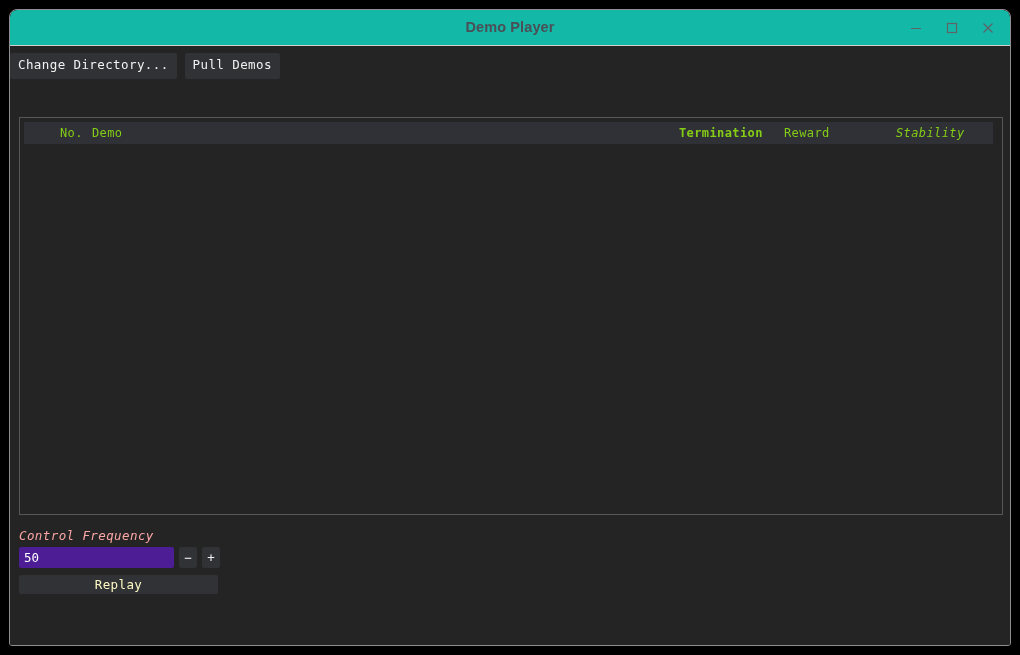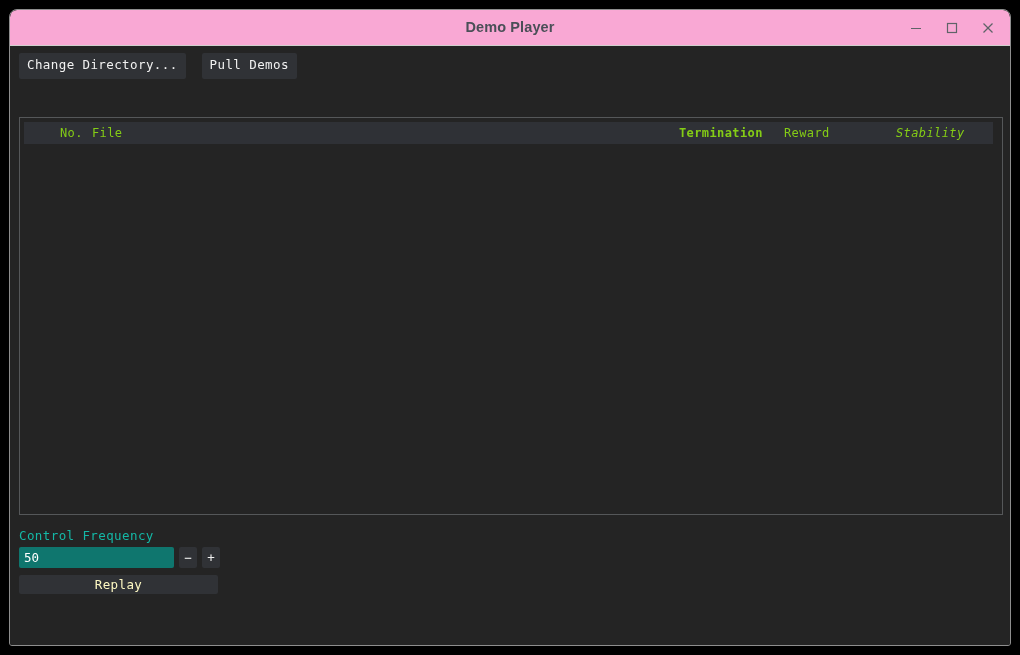--- a/index.html
+++ b/index.html
@@ -24,21 +24,21 @@
     border-radius: 8px 8px 3px 3px;
     box-sizing: border-box;
     overflow: hidden;
     background: #242424;
   }
 
   
   .titlebar {
     position: relative;
     height: 36px;
-    background: #f9a8d4;
+    background: #14b8a6;
     border-bottom: 1px solid #d0d0ce;
     border-radius: 7px 7px 0 0;
     box-sizing: border-box;
   }
   .title-text {
     position: absolute;
     left: 0;
     right: 0;
     top: 9px;
     text-align: center;
@@ -68,24 +68,24 @@
   
   .body {
     position: relative;
     height: 600px;
     background: #242424;
   }
 
   
   .toolbar {
     position: absolute;
-    left: 9px;
+    left: 0;
     top: 7px;
     display: flex;
-    gap: 16px;
+    gap: 8px;
   }
   .tool-btn {
     background: #303236;
     color: #f1f1f1;
     font-family: "DejaVu Sans Mono", monospace;
     font-size: 12.5px;
     line-height: 1;
     padding: 6px 8px 7px 8px;
     border: none;
     border-radius: 2px;
@@ -130,35 +130,36 @@
     height: 360px;
   }
 
   
   .ctrl-label {
     position: absolute;
     left: 9px;
     top: 482px;
     font-family: "DejaVu Sans Mono", monospace;
     font-size: 12.5px;
-    color: #14b8a6;
-    letter-spacing: 0.4px;
+    color: #fca5a5;
+    letter-spacing: 0.4px;
+    font-style: italic;
   }
   .freq-row {
     position: absolute;
     left: 9px;
     top: 501px;
     display: flex;
     align-items: stretch;
     gap: 5px;
   }
   .freq-input {
     width: 155px;
     height: 21px;
-    background: #0f766e;
+    background: #4c1d95;
     border: none;
     outline: none;
     color: #ffffff;
     font-family: "DejaVu Sans Mono", monospace;
     font-size: 12.5px;
     padding: 0 5px;
     border-radius: 2px;
     box-sizing: border-box;
   }
   .step-btn {
@@ -222,21 +223,21 @@
   <div class="body">
 
     <div class="toolbar">
       <button class="tool-btn">Change Directory...</button>
       <button class="tool-btn">Pull Demos</button>
     </div>
 
     <div class="list-panel">
       <div class="list-header">
         <span class="hdr-cell hdr-no">No.</span>
-        <span class="hdr-cell hdr-file">File</span>
+        <span class="hdr-cell hdr-file">Demo</span>
         <span class="hdr-cell hdr-term">Termination</span>
         <span class="hdr-cell hdr-rew">Reward</span>
         <span class="hdr-cell hdr-stab">Stability</span>
       </div>
       <div class="list-body"></div>
     </div>
 
     <div class="ctrl-label">Control Frequency</div>
 
     <div class="freq-row">

